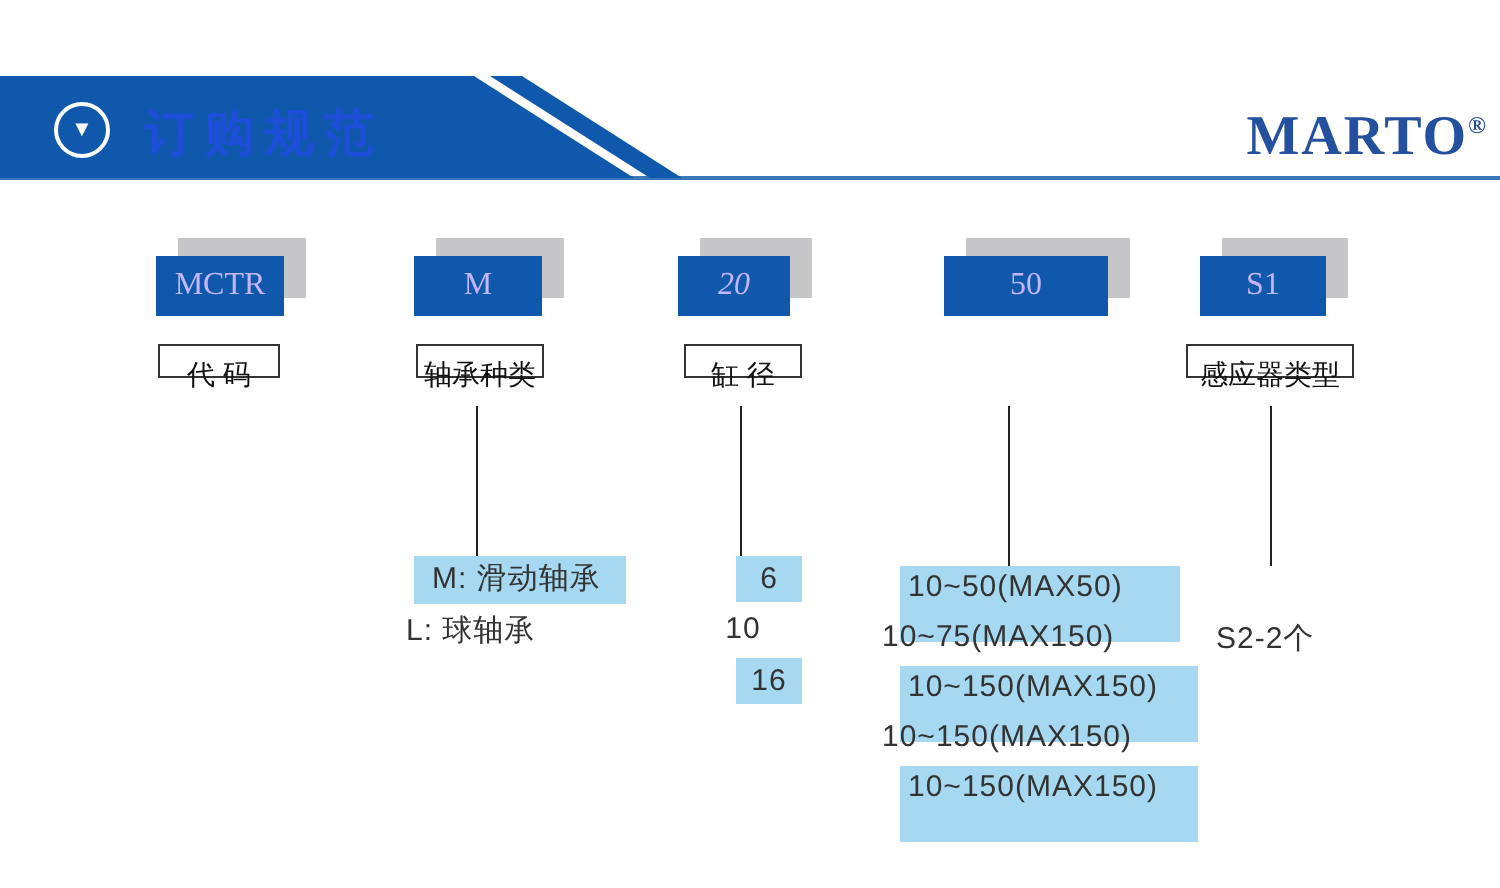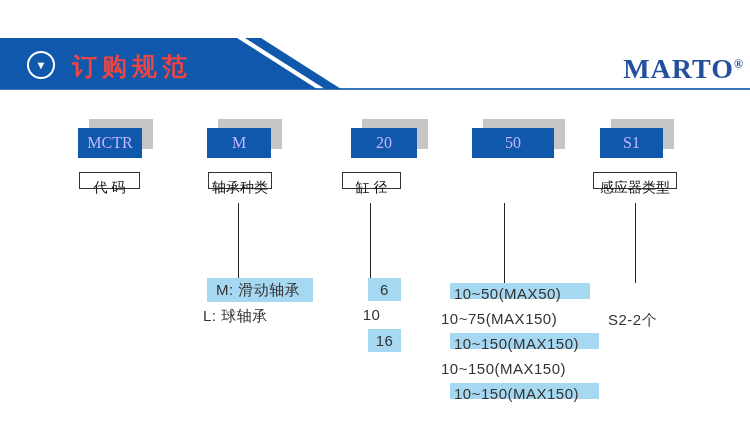--- a/index.html
+++ b/index.html
@@ -9,42 +9,42 @@
   }
   
   #header-underline{position:absolute;left:0;top:88px;width:750px;height:2px;background:#3a76b9;}
   #banner{position:absolute;left:0;top:38px;width:345px;height:51px;}
   #banner svg{position:absolute;left:0;top:0;}
   #banner-icon{
     position:absolute;left:27px;top:13px;width:24px;height:24px;border:2px solid #fff;border-radius:50%;
     display:flex;align-items:center;justify-content:center;color:#fff;font-size:11px;line-height:1;
   }
   #banner-title{
-    position:absolute;left:72px;top:12px;color:#ef4444;font-size:25px;font-weight:bold;letter-spacing:5px;white-space:nowrap;
+    position:absolute;left:72px;top:12px;color:#1d4ed8;font-size:25px;font-weight:bold;letter-spacing:5px;white-space:nowrap;
   }
   #brand{
     position:absolute;right:6px;top:53px;color:#25509e;font-family:"Liberation Serif","DejaVu Serif",serif;
     font-size:28px;font-weight:bold;letter-spacing:1px;white-space:nowrap;
   }
   #brand sup{font-size:12px;vertical-align:super;}
   
   .code-box{
     position:absolute;top:128px;height:30px;background:#0f58ab;color:#c4b5fd;
     font-family:"Liberation Serif","DejaVu Serif",serif;font-size:16px;
     text-align:center;line-height:30px;box-shadow:11px -9px 0 #c6c6c8;
   }
   
   .label-box{
     position:absolute;top:172px;height:17px;box-sizing:border-box;border:1px solid #333;background:#fff;
     color:#111;font-size:14px;text-align:center;line-height:29px;white-space:nowrap;
   }
   
   .connector{position:absolute;width:1px;background:#222;top:203px;}
   
-  .opt{position:absolute;height:16px;line-height:22px;font-size:15px;color:#333;
+  .opt{position:absolute;height:38px;line-height:22px;font-size:15px;color:#333;
        letter-spacing:0.5px;white-space:nowrap;}
   .opt.hl{background:#a6d9f1;margin-left:13px;}
   .opt.center{text-align:center;}
 </style>
 </head>
 <body>
 
 <div id="page">
 
   <div id="header-underline"></div>
@@ -55,21 +55,21 @@
       <polygon points="245,0 261,0 341,51 325,51" fill="#0f58ab"></polygon>
     </svg>
     <div id="banner-icon">▼</div>
     <div id="banner-title">订购规范</div>
   </div>
 
   <div id="brand"><span>MARTO</span><sup>®</sup></div>
 
   <div class="code-box" style="left:78px;width:64px;">MCTR</div>
   <div class="code-box" style="left:207px;width:64px;">M</div>
-  <div class="code-box" style="left:351px;width:66px;">20</div>
+  <div class="code-box" style="left:339px;width:56px;font-style:italic;">20</div>
   <div class="code-box" style="left:472px;width:82px;">50</div>
   <div class="code-box" style="left:600px;width:63px;">S1</div>
 
   <div class="label-box" style="left:79px;width:61px;">代 码</div>
   <div class="label-box" style="left:208px;width:64px;">轴承种类</div>
   <div class="label-box" style="left:342px;width:59px;">缸 径</div>
   <div class="label-box" style="left:593px;width:84px;">感应器类型</div>
 
   <div class="connector" style="left:238px;height:75px;"></div>
   <div class="connector" style="left:370px;height:75px;"></div>

